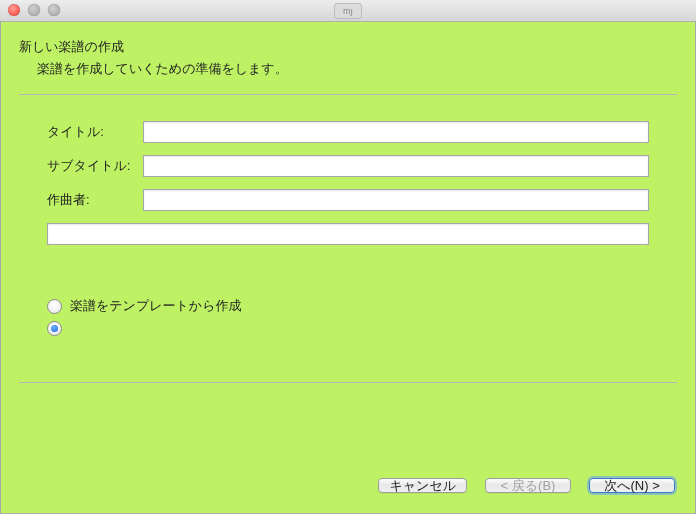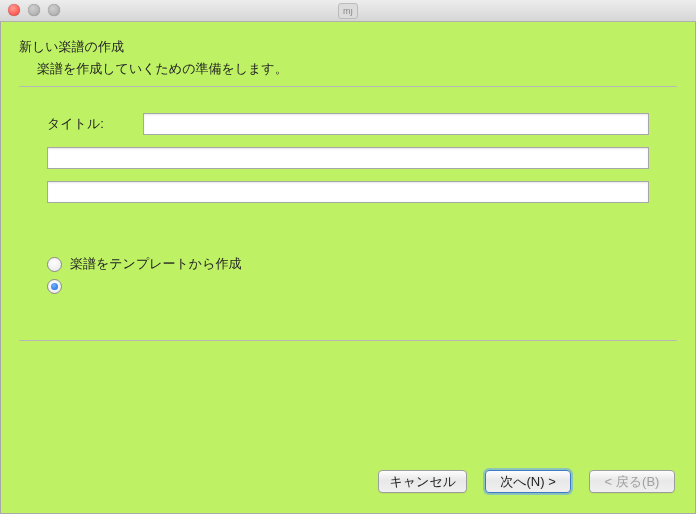--- a/index.html
+++ b/index.html
@@ -39,21 +39,21 @@
   .title-wrap {
     flex: 1;
     display: flex;
     justify-content: center;
     align-items: center;
     gap: 6px;
     color: #444;
     font-size: 13px;
   }
   .app-icon {
-    width: 20px; height: 16px;
+    width: 28px; height: 16px;
     background: #dcdcdc;
     border: 1px solid #bbb;
     border-radius: 3px;
     display: flex;
     align-items: center;
     justify-content: center;
     font-size: 9px;
     color: #888;
   }
   .content {
@@ -64,21 +64,21 @@
     border: 1px solid #a8a8a8;
     border-top: none;
   }
   .heading {
     color: #222;
     margin-bottom: 4px;
   }
   .sub {
     color: #222;
     margin-left: 18px;
-    margin-bottom: 8px;
+    margin-bottom: 16px;
   }
   .hr {
     border: none;
     border-top: 1px solid #b8b8b8;
     margin: 0 0 22px 0;
   }
   .form {
     padding: 4px 28px 0 28px;
   }
   .row {
@@ -134,21 +134,21 @@
   }
   .buttons {
     position: absolute;
     right: 20px;
     bottom: 20px;
     display: flex;
     gap: 18px;
   }
   .btn {
     min-width: 86px;
-    height: 23px;
+    height: 15px;
     border: 1px solid #9d9d9d;
     border-radius: 4px;
     background: linear-gradient(#fdfdfd, #e8e8e8 45%, #f0f0f0);
     font-size: 13px;
     color: #222;
     display: flex;
     align-items: center;
     justify-content: center;
     padding: 0 10px;
     box-shadow: 0 1px 0 rgba(0,0,0,0.05);
@@ -184,22 +184,31 @@
 
   <div class="form">
 
     <div class="row">
       <span class="lbl">
         <span>タイトル</span><span class="colon">:</span>
       </span>
       <input class="field" type="text" value="" style="">
     </div>
 
-
-    <div class="row">
+    <div class="row">
+      <span class="lbl">
+        <span>サブタイトル</span><span class="colon">:</span>
+      </span>
+      <input class="field" type="text" value="" style="">
+    </div>
+
+    <div class="row">
+      <span class="lbl">
+        <span>作曲者</span><span class="colon">:</span>
+      </span>
       <input class="field" type="text" value="" style="">
     </div>
 
 
     <div class="row">
       <input class="field" type="text" value="" style="">
     </div>
 
   </div>
 
@@ -210,17 +219,17 @@
     </div>
     <div class="radio-row">
       <span class="radio selected"></span>
     </div>
   </div>
 
   <hr class="hr2">
 
   <div class="buttons">
     <div class="btn">キャンセル</div>
+    <div class="btn disabled">&lt; 戻る(B)</div>
     <div class="btn default">次へ(N) &gt;</div>
-    <div class="btn disabled">&lt; 戻る(B)</div>
   </div>
 
 </div>
 
 </body></html>

